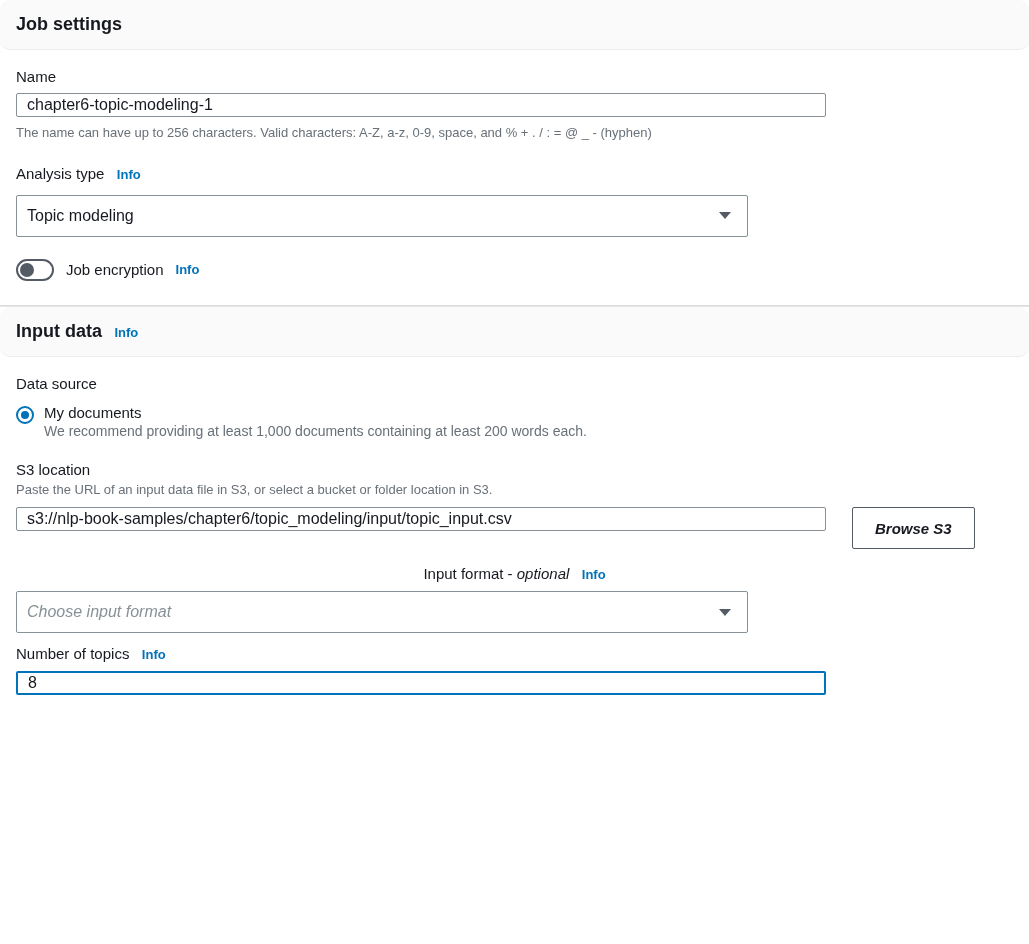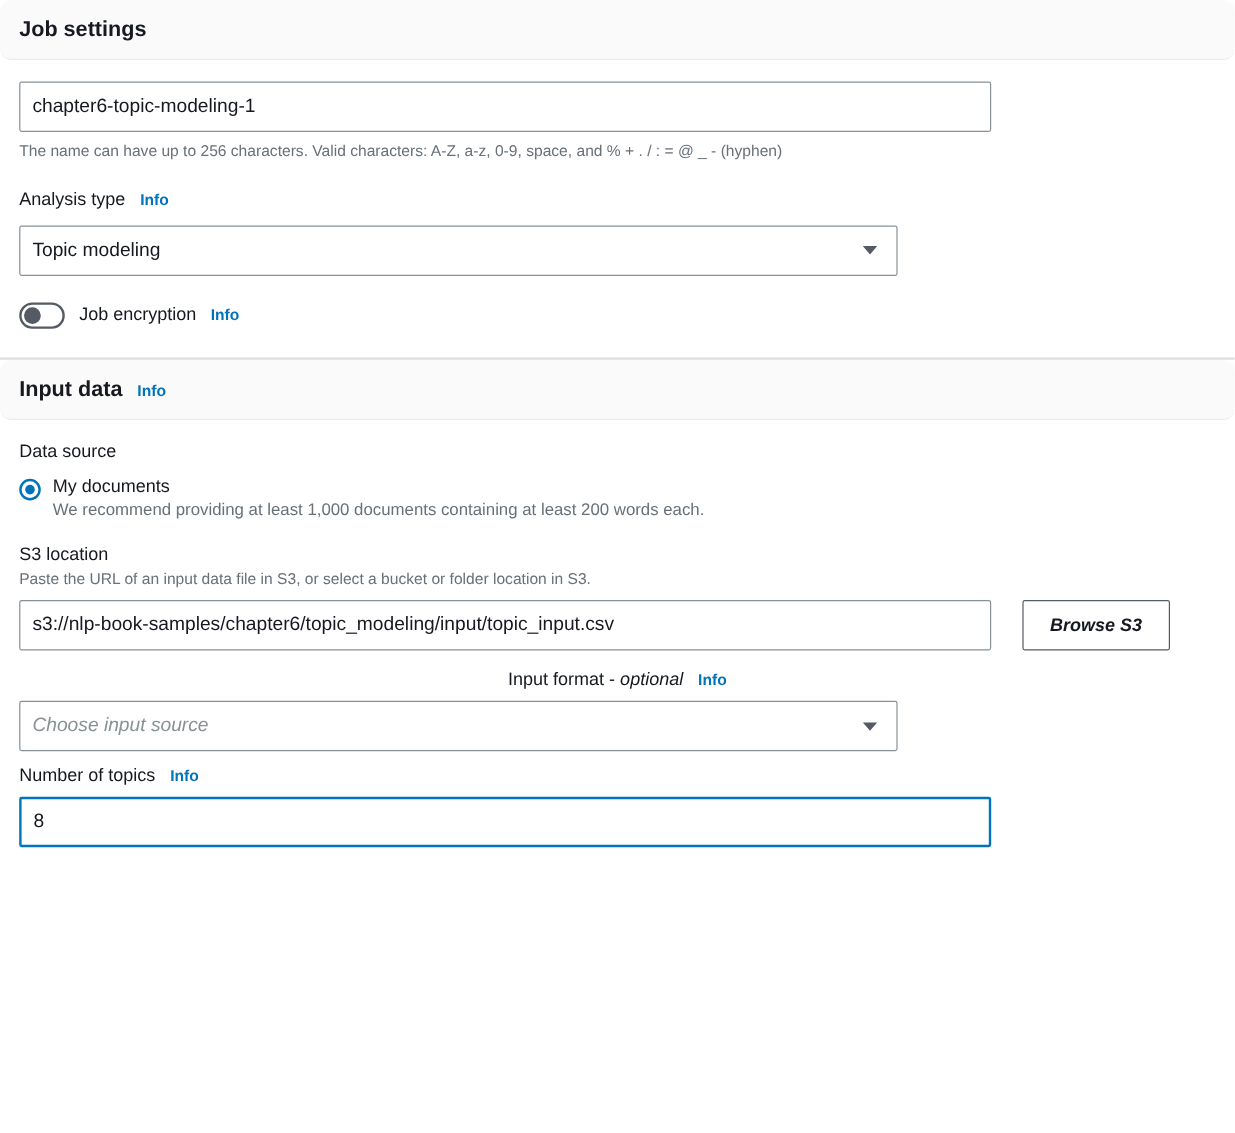--- a/index.html
+++ b/index.html
@@ -25,21 +25,21 @@
     }
     .label {
       font-size: 15px;
       font-weight: 400;
       color: #16191f;
       margin-bottom: 8px;
       display: block;
     }
     .text-input {
       width: 810px;
-      height: 42px;
+      height: 24px;
       border: 1px solid #879196;
       border-radius: 2px;
       padding: 8px 10px;
       font-size: 16px;
       color: #16191f;
       outline: none;
     }
     .text-input.focused {
       border: 2px solid #0073bb;
     }
@@ -151,21 +151,21 @@
       font-size: 15px;
       color: #16191f;
       margin-bottom: 2px;
     }
     .radio-label-secondary {
       font-size: 14px;
       color: #687078;
     }
     .row-inline {
       display: flex;
-      align-items: center;
+      align-items: flex-start;
       gap: 26px;
     }
     .btn-outline {
       height: 42px;
       padding: 0 22px;
       border: 1px solid #545b64;
       border-radius: 2px;
       background: #ffffff;
       font-size: 15px;
       font-weight: 700;
@@ -182,20 +182,21 @@
 </head>
 <body>
 
 <div class="section-header">
   <h2>Job settings</h2>
 </div>
 
 <div class="section-body">
 
   <div class="field-block">
+    <label class="label">Name</label>
     <input type="text" class="text-input" value="chapter6-topic-modeling-1" style="">
     <div class="helper">The name can have up to 256 characters. Valid characters: A-Z, a-z, 0-9, space, and % + . / : = @ _ - (hyphen)</div>
   </div>
 
   <div class="field-block">
     <div style="margin-bottom:12px;">
       <span class="label" style="display:inline;">Analysis type</span>
       <span class="info-link">Info</span>
     </div>
     <div class="select-wrap">
@@ -247,21 +248,21 @@
     </div>
   </div>
 
   <div class="field-block" style="margin-bottom:12px;text-align:center;">
     <div style="margin-bottom:8px;">
       <span class="label" style="display:inline;"><span>Input format - </span><span class="optional-part">optional</span></span>
       <span class="info-link">Info</span>
     </div>
     <div class="select-wrap">
       <div class="select placeholder">
-        <span>Choose input source</span>
+        <span>Choose input format</span>
         <span class="caret"></span>
       </div>
     </div>
   </div>
 
   <div class="field-block" style="margin-bottom:0;">
     <div style="margin-bottom:8px;">
       <span class="label" style="display:inline;">Number of topics</span>
       <span class="info-link">Info</span>
     </div>

